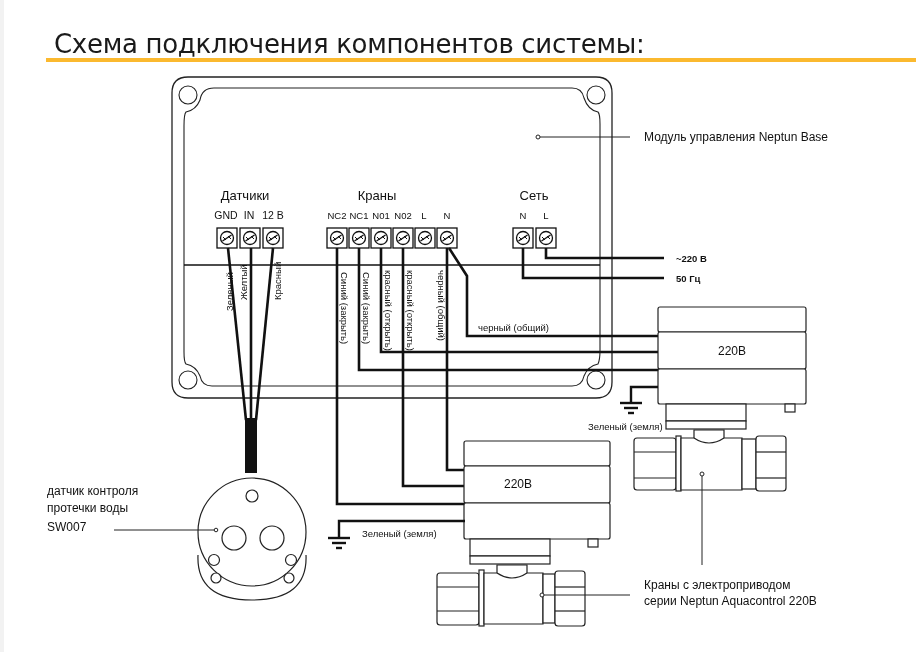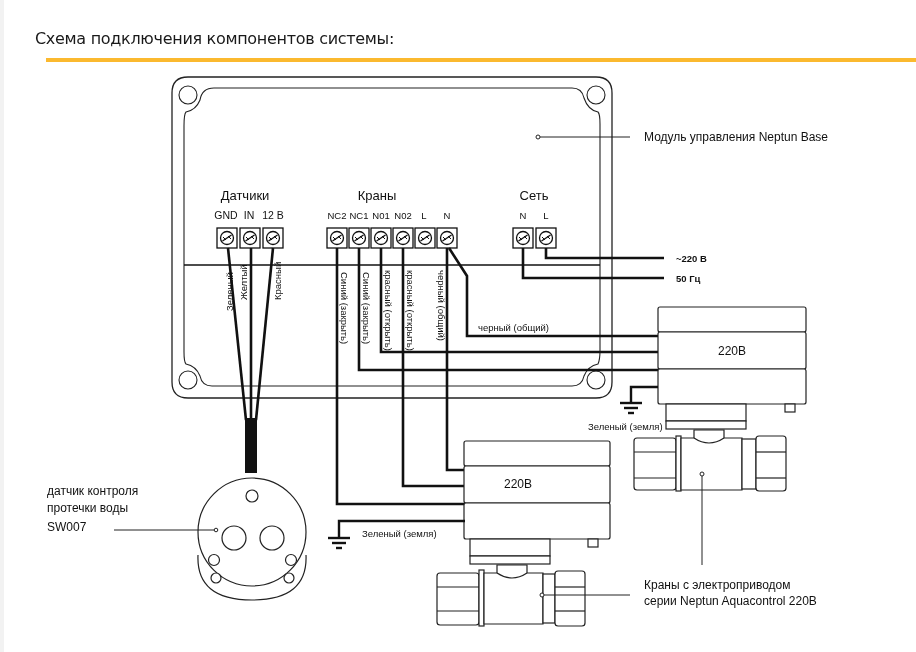--- a/index.html
+++ b/index.html
@@ -1,18 +1,18 @@
 <!DOCTYPE html>
 <html><head>
 <meta charset="utf-8">
 <style>
   html,body{margin:0;padding:0;background:#fff;}
   body{width:916px;height:652px;position:relative;overflow:hidden;font-family:"DejaVu Sans",sans-serif;}
   .leftedge{position:absolute;left:0;top:0;width:4px;height:652px;background:#f2f2f2;}
-  .title{position:absolute;left:35px;top:29px;font-family:"DejaVu Sans",sans-serif;font-size:16px;color:#1a1a1a;letter-spacing:-0.3px;}
+  .title{position:absolute;left:54px;top:29px;font-family:"DejaVu Sans",sans-serif;font-size:26px;color:#1a1a1a;letter-spacing:-0.3px;}
   .rule{position:absolute;left:46px;top:58px;width:870px;height:4px;background:#fbb92f;}
   svg{position:absolute;left:0;top:0;}
   .lbl{font-family:"Liberation Sans",sans-serif;fill:#111;}
   .cond{font-family:"Liberation Sans",sans-serif;fill:#111;font-size:9.5px;}
 </style>
 </head>
 <body>
 
 <div class="leftedge"></div>
 <div class="title">Схема подключения компонентов системы:</div>

